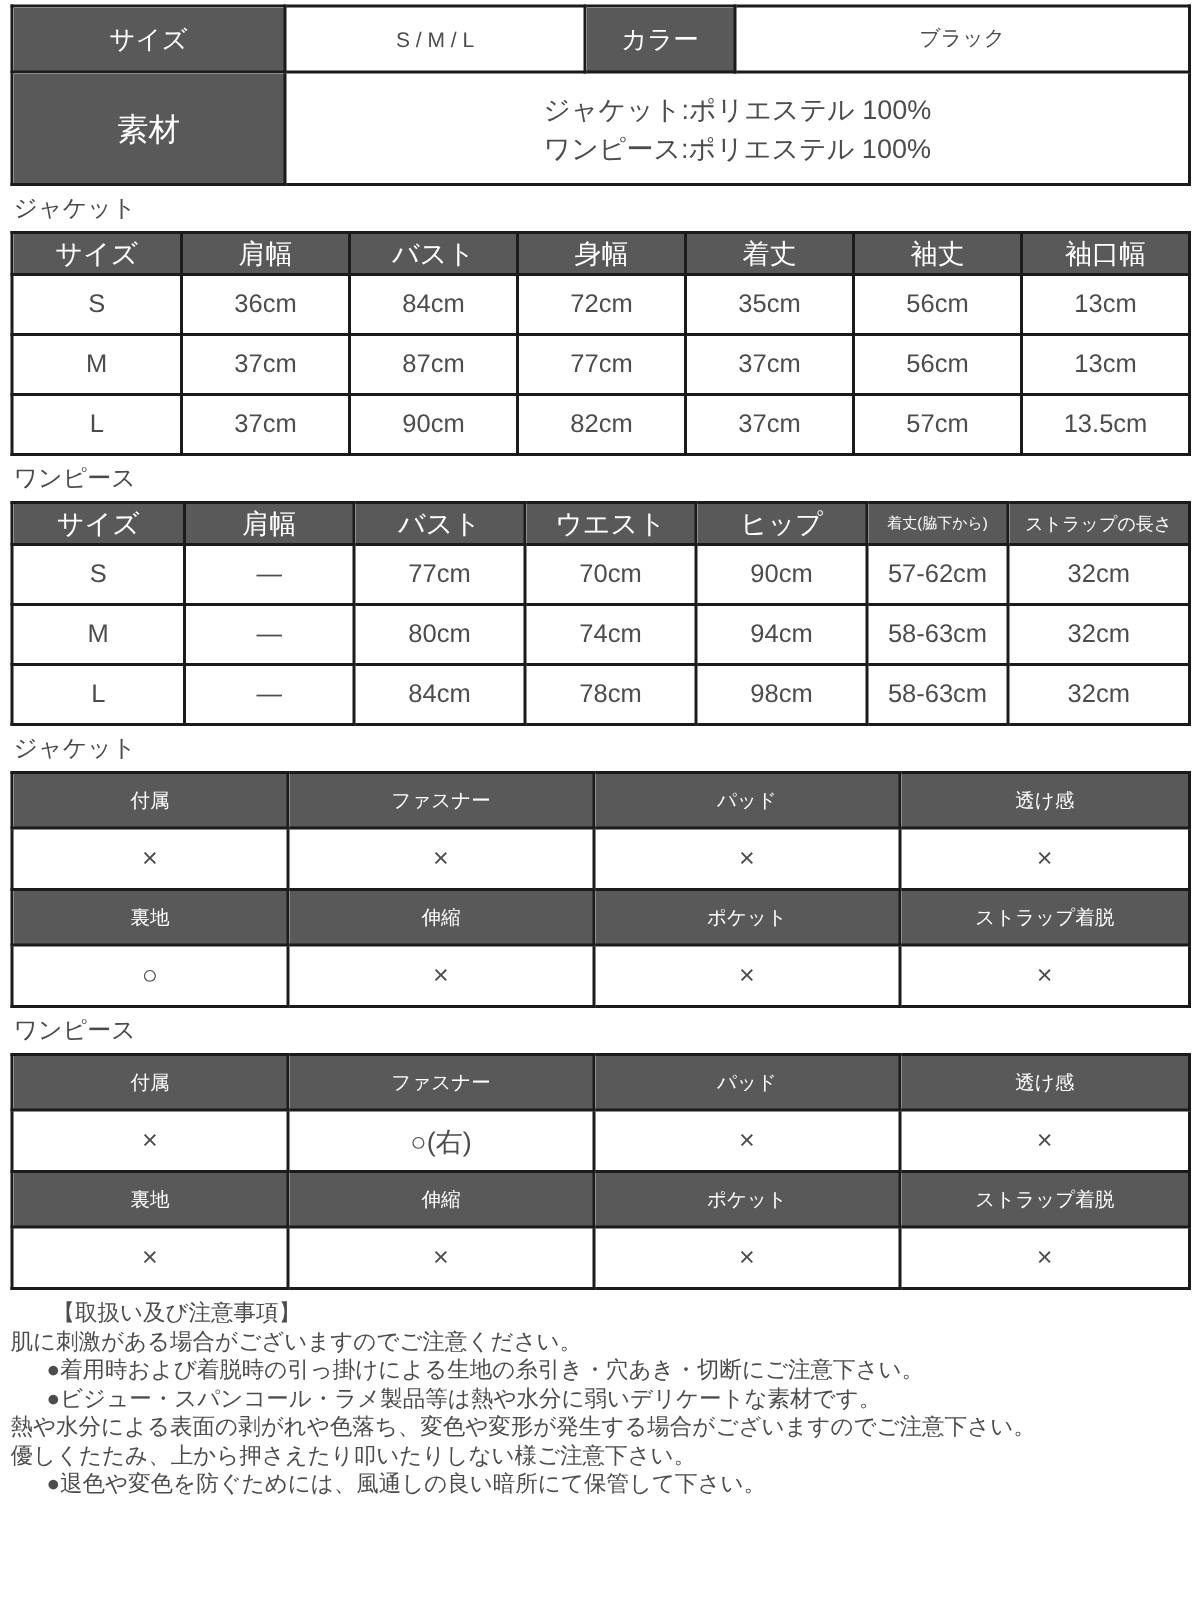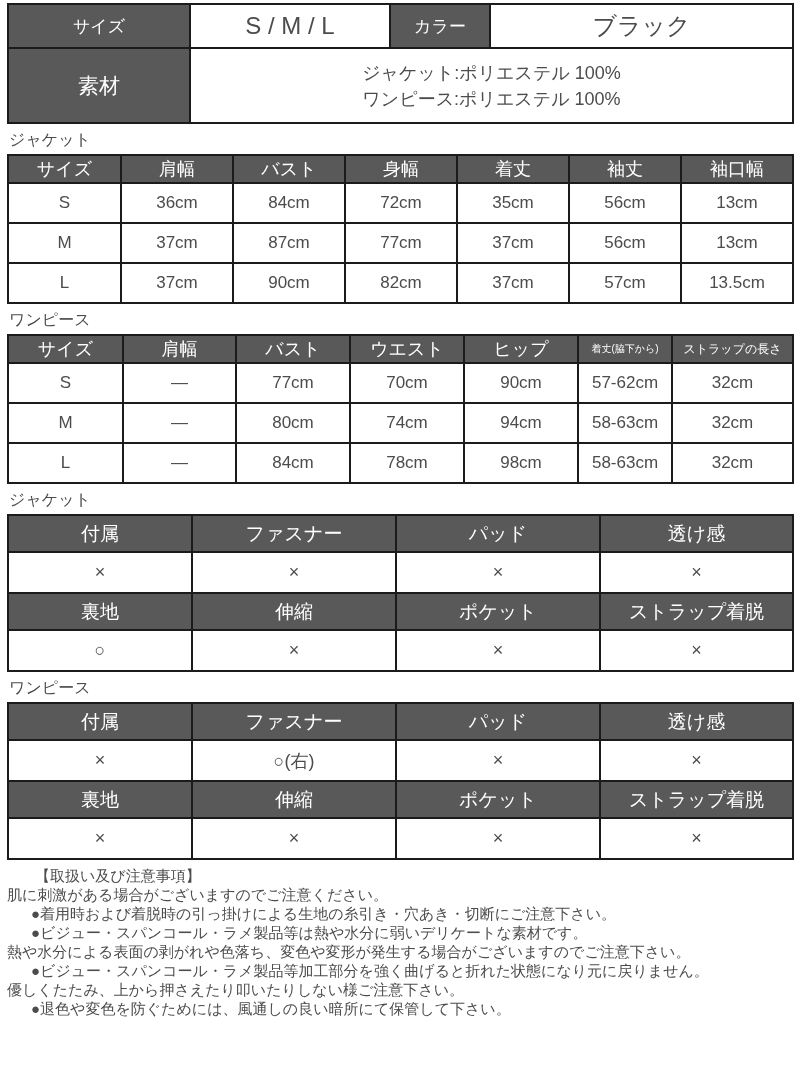--- a/index.html
+++ b/index.html
@@ -23,40 +23,40 @@
     vertical-align: middle;
     padding: 0;
     font-weight: normal;
     overflow: hidden;
   }
   .dark { background: #595959; color: #ffffff; }
   .light { background: #ffffff; color: #4c4c4c; }
 
   
   .spec .r1 td, .spec .r1 th { height: 44px; font-size: 17px; }
-  .spec .r1 td { font-size: 24px; }
+  .spec .r1 td { font-size: 14px; }
   .spec .r2 th { height: 75px; font-size: 21px; }
   .spec .r2 td { height: 75px; font-size: 18px; line-height: 26px; }
 
   
   .section-label {
     font-size: 16px;
     color: #4b4b4b;
     margin: 6px 0 4px 2px;
     line-height: 20px;
   }
 
   
   .meas th { height: 28px; font-size: 18px; }
   .meas td { height: 40px; font-size: 17px; }
   .meas th.small { font-size: 10px; }
   .meas th.smaller { font-size: 12px; }
 
   
-  .feat th { height: 37px; font-size: 19px; }
+  .feat th { height: 37px; font-size: 13px; }
   .feat td { height: 41px; font-size: 18px; }
 
   
   .notes { margin-top: 6px; color: #4c4c4c; font-size: 15px; line-height: 19px; }
   .note-line { white-space: nowrap; }
   .note-line.title { padding-left: 28px; }
   .note-line.bullet { padding-left: 24px; }
   .note-line.cont { padding-left: 0; }
 </style>
 </head>
@@ -261,18 +261,17 @@
     </tr>
   </tbody>
     </table>
 
   <div class="notes">
     <div class="note-line title">【取扱い及び注意事項】</div>
     <div class="note-line cont">肌に刺激がある場合がございますのでご注意ください。</div>
     <div class="note-line bullet">●着用時および着脱時の引っ掛けによる生地の糸引き・穴あき・切断にご注意下さい。</div>
     <div class="note-line bullet">●ビジュー・スパンコール・ラメ製品等は熱や水分に弱いデリケートな素材です。</div>
     <div class="note-line cont">熱や水分による表面の剥がれや色落ち、変色や変形が発生する場合がございますのでご注意下さい。</div>
-    <div class="note-line bullet">●ビジュー・スパンコール・ラメ製品等加工部分を強く曲げると折れた状態になり元に戻りません。</div>
     <div class="note-line cont">優しくたたみ、上から押さえたり叩いたりしない様ご注意下さい。</div>
     <div class="note-line bullet">●退色や変色を防ぐためには、風通しの良い暗所にて保管して下さい。</div>
   </div>
 
 </div>
 
 </body></html>

